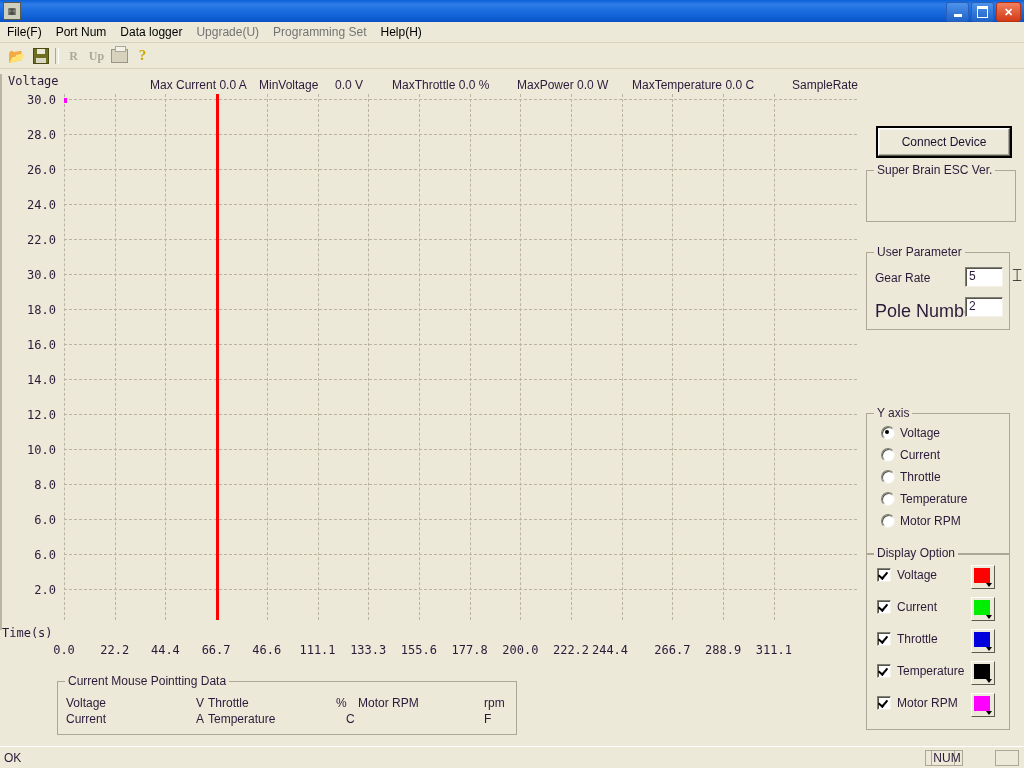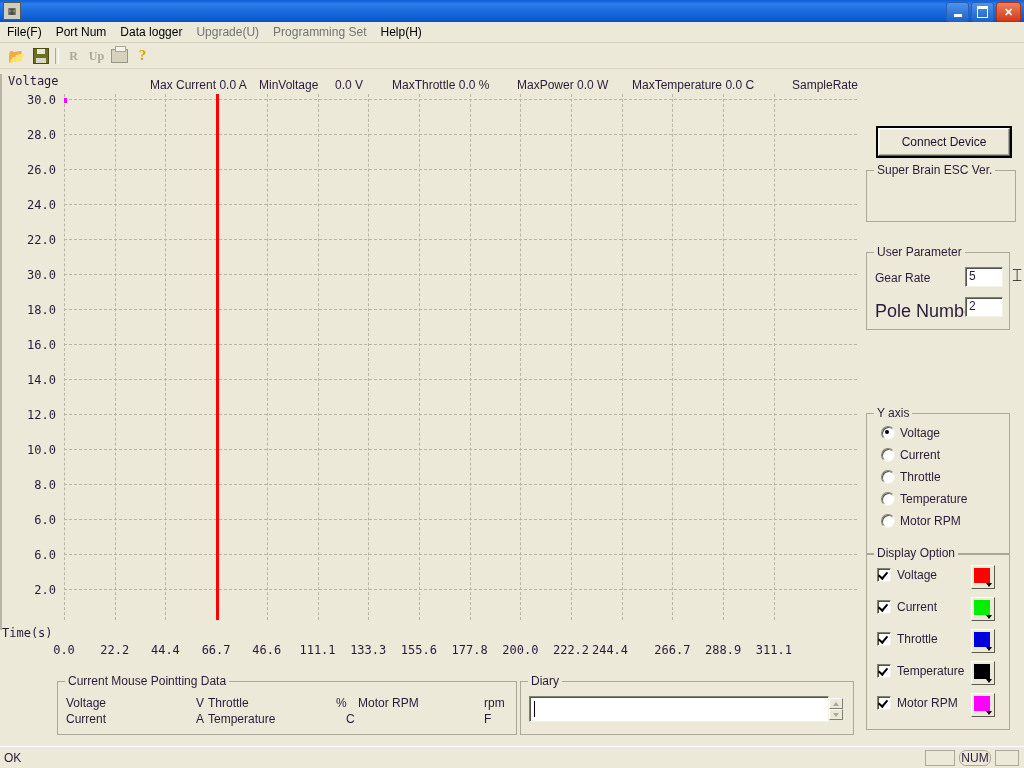--- a/index.html
+++ b/index.html
@@ -472,37 +472,23 @@
 
     <span class="bp-label" style="left:8px;top:30px;">Current</span>
     <span class="bp-label" style="left:120px;top:30px;"></span>
     <span class="bp-label" style="left:138px;top:30px;">A</span>
     <span class="bp-label" style="left:150px;top:30px;">Temperature</span>
     <span class="bp-label" style="left:265px;top:30px;"></span>
     <span class="bp-label" style="left:288px;top:30px;">C</span>
     <span class="bp-label" style="left:426px;top:30px;">F</span>
   </div>
 
-  <div class="groupbox bpanel" style="left:520px;top:681px;width:332px;height:52px;">
-    <span class="gb-title">Diary</span>
-    <div class="diary-input" placeholder="">
-      <span class="caret"></span>
-    </div>
-    <div class="spin" style="right:10px;top:16px;">
-      <div class="up">
-          <span class="ar"></span>
-        </div>
-      <div class="dn">
-          <span class="ar"></span>
-        </div>
-    </div>
-  </div>
 
   <div class="ibeam">⌶</div>
 
   <div class="statusbar">
     <span class="sb-text">OK</span>
     <div class="sb-cell" style="left:925px;width:30px;"></div>
-    <div class="sb-cell" style="left:959px;width:32px;border-radius:7px;">NUM</div>
+    <div class="sb-cell" style="left:931px;width:32px;">NUM</div>
     <div class="sb-cell" style="left:995px;width:24px;"></div>
   </div>
 
 </div>
 
 </body></html>

